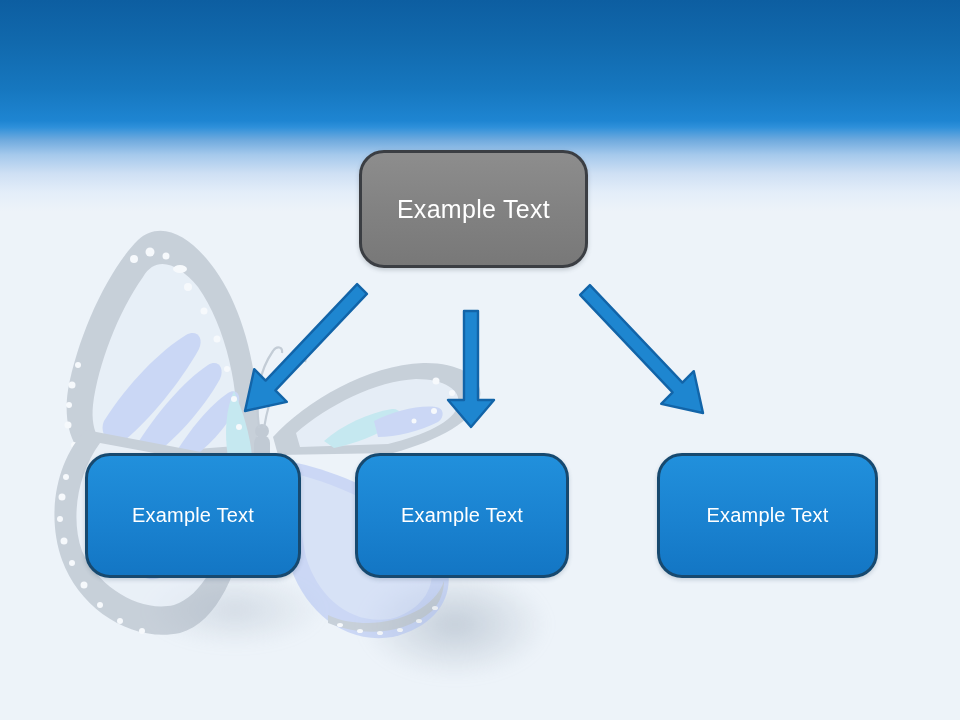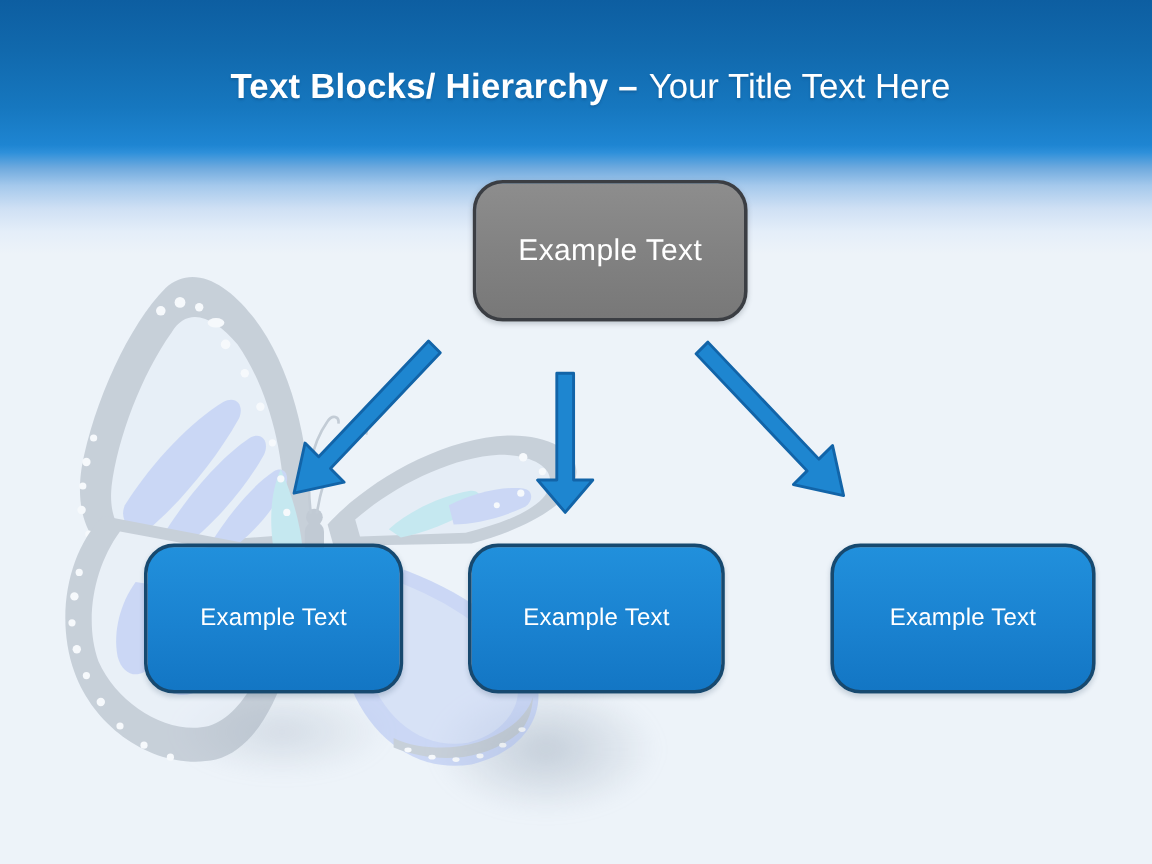--- a/index.html
+++ b/index.html
@@ -30,21 +30,21 @@
   .bshadow.main{left:330px; top:552px; width:250px; height:145px;
     background:radial-gradient(closest-side, rgba(148,163,180,.45), rgba(148,163,180,0) 75%);}
   .bshadow.side{left:115px; top:560px; width:240px; height:100px;
     background:radial-gradient(closest-side, rgba(148,163,180,.28), rgba(148,163,180,0) 75%);}
 
   .arrows{position:absolute; left:0; top:0; z-index:3; pointer-events:none;}
 
   
   .tblock{
     position:absolute; display:flex; align-items:center; justify-content:center;
-    box-sizing:border-box; text-align:center; color:#ffffff; cursor:default;margin-left:35px;
+    box-sizing:border-box; text-align:center; color:#ffffff; cursor:default;
   }
   .root{
     left:359px; top:150px; width:229px; height:118px; z-index:4;
     background:linear-gradient(180deg,#8d8d8d 0%, #828282 50%, #787878 100%);
     border:3px solid #3b3e43; border-radius:25px;
     font-size:25px; letter-spacing:.3px;
     box-shadow:0 2px 4px rgba(60,70,85,.25);
   }
   .child{
     top:453px; height:125px; z-index:4;
@@ -57,23 +57,20 @@
   .c2{left:355px; width:214px;}
   .c3{left:657px; width:221px;}
 </style>
 </head>
 <body>
 
 <div class="slide">
 
   <div class="header"></div>
 
-  <div class="title">
-    <span class="tb">Text Blocks/ Hierarchy –</span><span class="tr">Your Title Text Here</span>
-  </div>
 
   <div class="bshadow main"></div>
   <div class="bshadow side"></div>
   <svg class="butterfly" width="460" height="445" viewBox="0 0 460 445" aria-hidden="true">
 
     <path d="M100,15 C70,45 40,110 30,165 C24,205 38,232 62,242 L218,230 C226,170 210,85 172,38 C150,10 122,-5 100,15 Z" fill="#a3aebb"></path>
     <path d="M105,52 C80,87 60,140 55,180 C52,208 64,225 80,230 L198,221 C203,166 188,102 160,62 C140,38 118,30 105,52 Z" fill="#e3ecf6"></path>
     <path d="M66,196 C90,158 122,126 148,110 C159,104 166,113 161,124 C142,158 112,194 87,215 C74,224 60,210 66,196 Z" fill="#a9bdf2"></path>
     <path d="M96,224 C118,188 146,156 170,140 C180,134 187,143 182,154 C164,186 136,216 112,233 C101,240 91,235 96,224 Z" fill="#a9bdf2"></path>
     <path d="M135,232 C152,204 172,180 190,168 C198,163 204,170 200,180 C188,204 168,224 150,236 Z" fill="#a9bdf2"></path>

